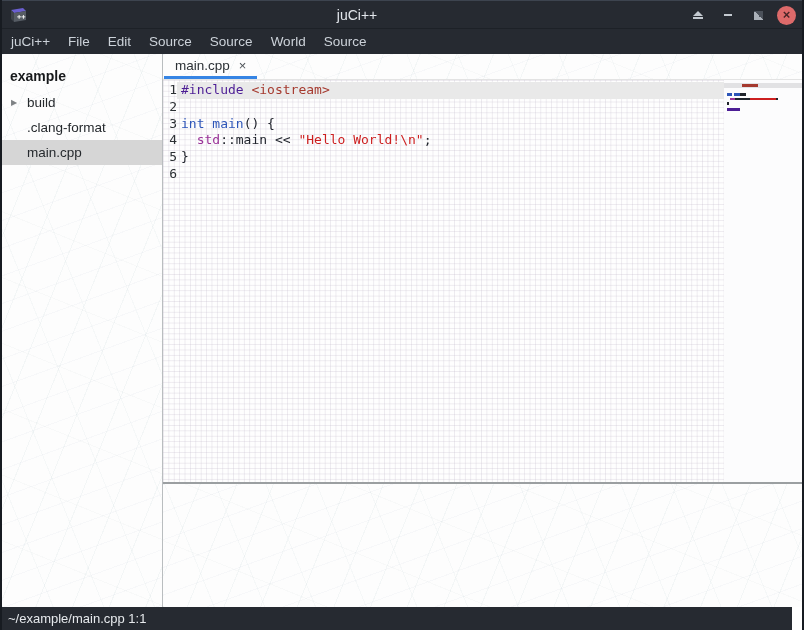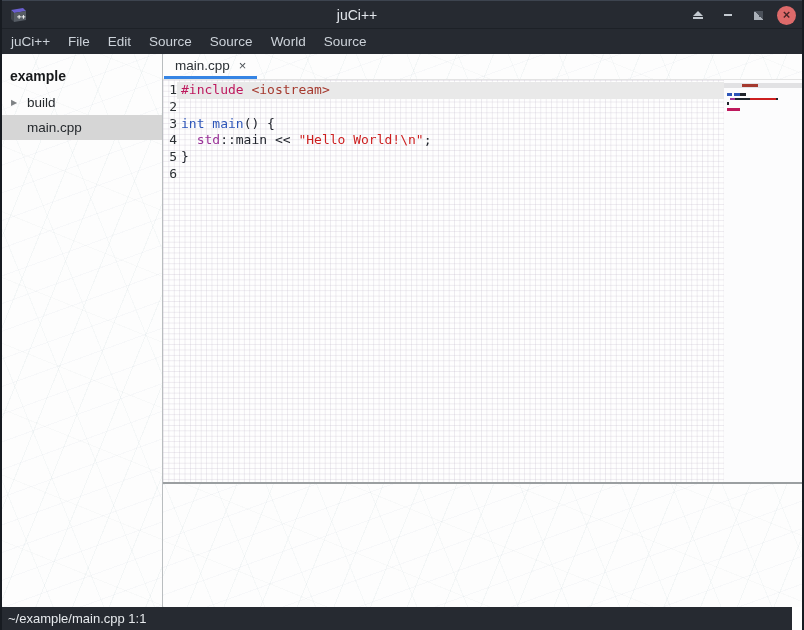--- a/index.html
+++ b/index.html
@@ -67,21 +67,21 @@
       linear-gradient(to right, rgba(196,188,204,0.30) 1px, transparent 1px),
       linear-gradient(to bottom, rgba(196,188,204,0.30) 1px, transparent 1px);
     background-size:5.4px 5.4px;
   }
   .gutter{width:14px;flex:none;padding-top:2px;text-align:right;}
   .ln{height:16.8px;line-height:16.8px;font-family:"DejaVu Sans Mono",monospace;font-size:13px;color:#2c3034;}
   .code{flex:1;padding-top:2px;min-width:0;}
   .code-line{height:16.8px;line-height:16.8px;font-family:"DejaVu Sans Mono",monospace;font-size:13px;
     white-space:pre;padding-left:4px;color:#20242c;}
   .code-line.hl{background:#e9e9e9;}
-  .tok-preproc{color:#be185d;margin-top:48px;}
+  .tok-preproc{color:#4c1d95;margin-top:48px;}
   .tok-incfile{color:#a5392e;}
   .tok-kw{color:#2d55b8;}
   .tok-fn{color:#2d55b8;}
   .tok-ns{color:#9a3398;}
   .tok-str{color:#cc1f1f;}
   .tok-plain{color:#20242c;}
   .minimap{position:absolute;top:0;right:0;width:78px;height:100%;background:#fcfcfd;padding-top:3px;box-sizing:border-box;}
   .mm-line{height:4.6px;display:flex;align-items:center;padding-left:3px;}
   .mm-line.hl{background:#e2e2e4;}
   .mm-seg{height:2.5px;background:currentColor;flex:none;}
@@ -141,20 +141,24 @@
 
   <div class="content">
 
     <div class="sidebar texture">
       <div class="project-header">example</div>
       <div>
           <div class="tree-item">
             <span class="expander">▶</span>
             <span class="tree-label">build</span>
           </div>
+          <div class="tree-item">
+            <span class="expander"></span>
+            <span class="tree-label">.clang-format</span>
+          </div>
           <div class="tree-item selected">
             <span class="expander"></span>
             <span class="tree-label">main.cpp</span>
           </div>
         </div>
     </div>
 
     <div class="main">
 
       <div class="tabbar texture">

